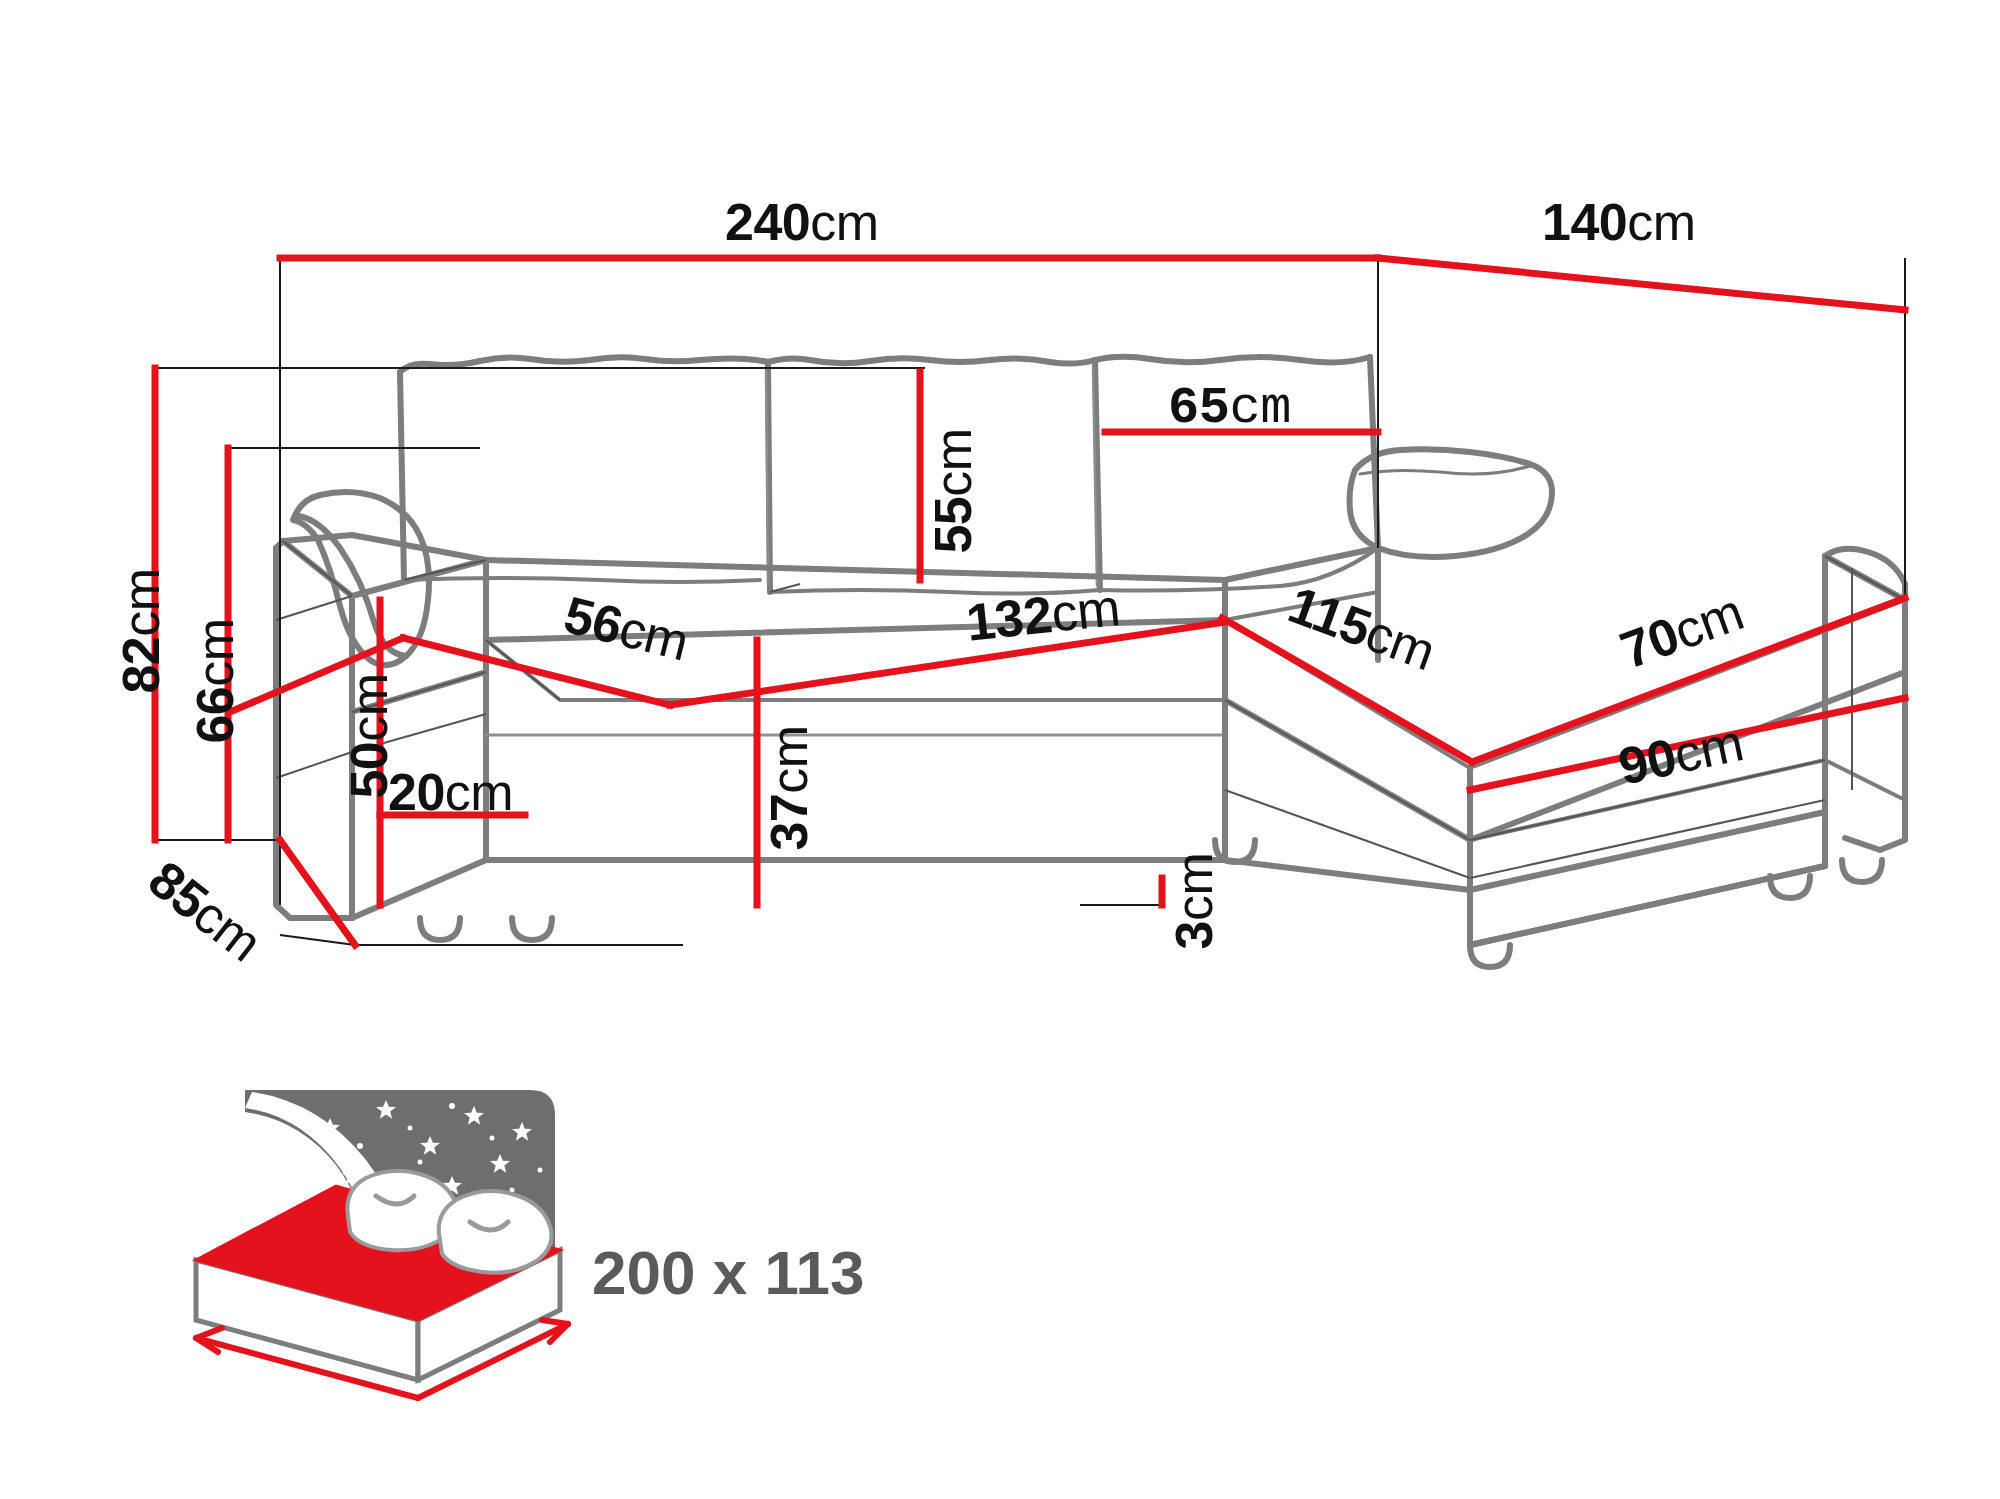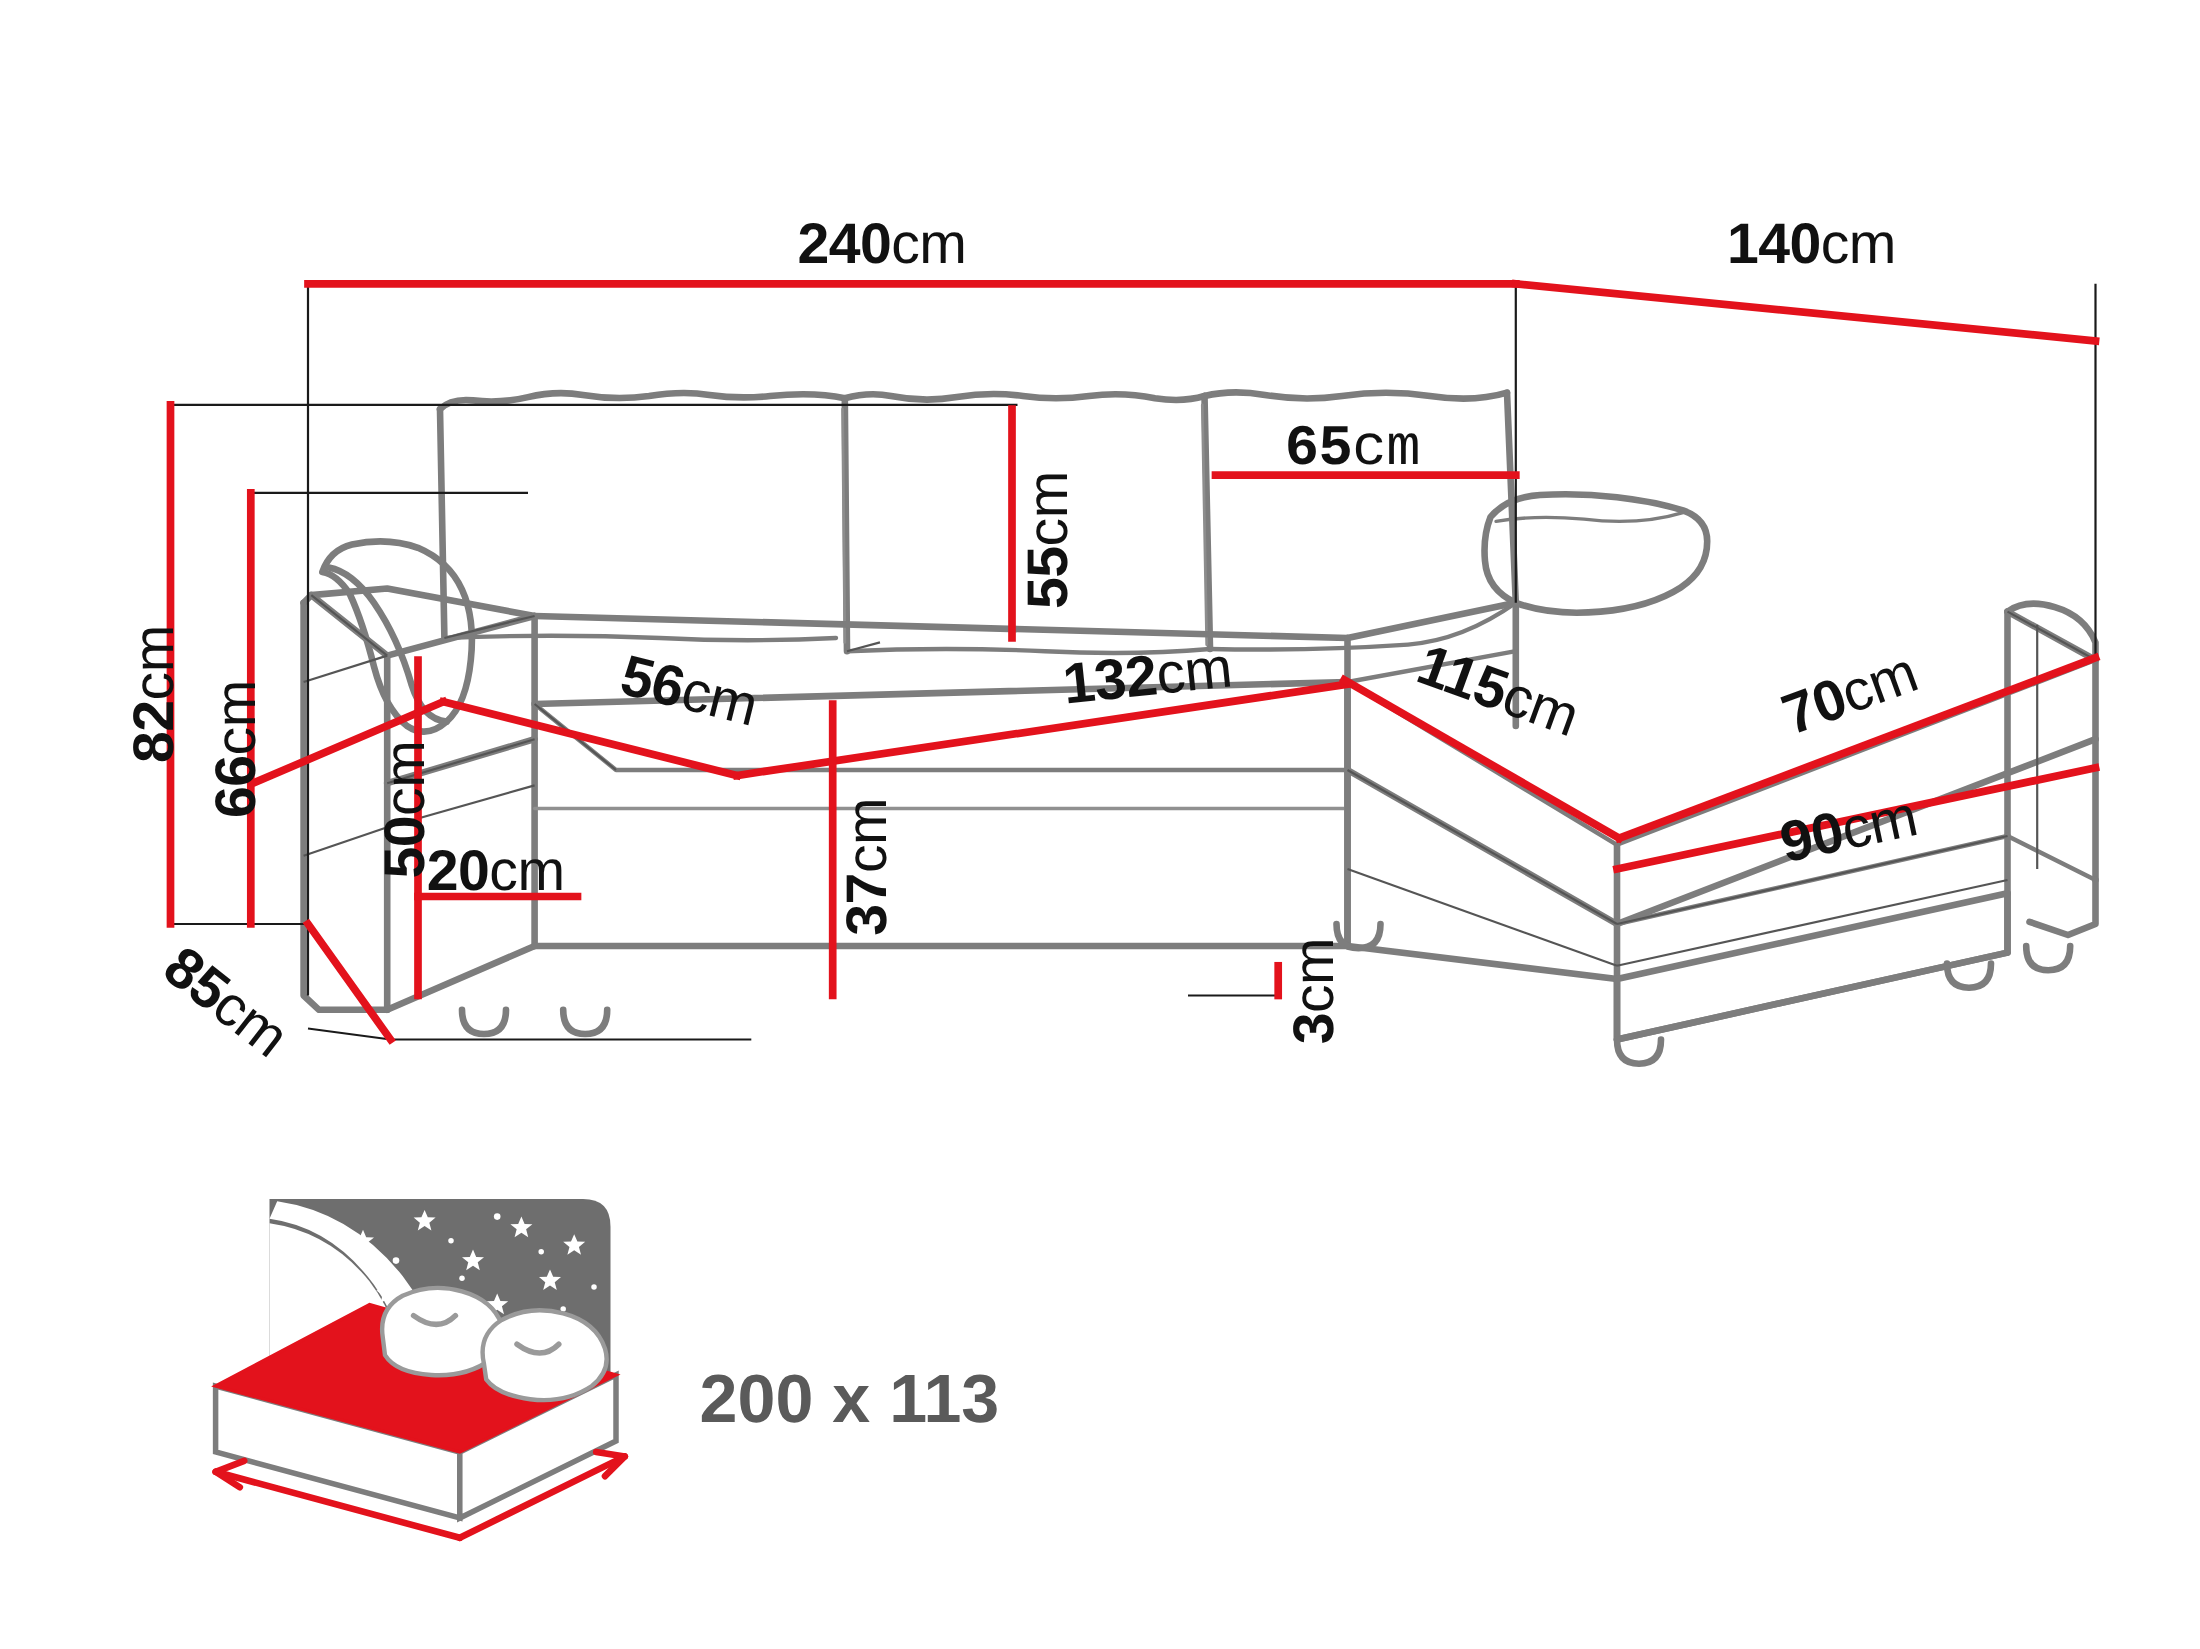--- a/index.html
+++ b/index.html
@@ -312,21 +312,21 @@
         <path d="M196 1338 L222 1328 M196 1338 L218 1352"></path>
         <path d="M568 1324 L542 1320 M568 1324 L550 1342"></path>
       </g>
     </g>
   </svg>
 
   <div class="dim-label" style="left:725px; top:196px; font-size:52px;">
     <span class="num">240</span><span class="unit">cm</span>
   </div>
 
-  <div class="dim-label" style="left:1542px; top:196px; font-size:52px;margin-left:28px;">
+  <div class="dim-label" style="left:1542px; top:196px; font-size:52px;">
     <span class="num">140</span><span class="unit">cm</span>
   </div>
 
   <div class="dim-label" style="left:78px; top:605px; font-size:52px; transform:rotate(-90deg); transform-origin:center center;">
     <span class="num">82</span><span class="unit">cm</span>
   </div>
 
   <div class="dim-label" style="left:152px; top:655px; font-size:52px; transform:rotate(-90deg); transform-origin:center center;">
     <span class="num">66</span><span class="unit">cm</span>
   </div>
@@ -372,15 +372,15 @@
   </div>
 
   <div class="dim-label" style="left:1146px; top:875px; font-size:52px; transform:rotate(-90deg); transform-origin:center center;">
     <span class="num">3</span><span class="unit">cm</span>
   </div>
 
   <div class="dim-label" style="left:172px; top:852px; font-size:52px; transform:rotate(38deg); transform-origin:left top;">
     <span class="num">85</span><span class="unit">cm</span>
   </div>
 
-  <div class="bed-size-label" style="left:592px; top:1242px; font-size:62px;margin-left:44px;">200 x 113</div>
+  <div class="bed-size-label" style="left:592px; top:1242px; font-size:62px;">200 x 113</div>
 
 </div>
 
 </body></html>

